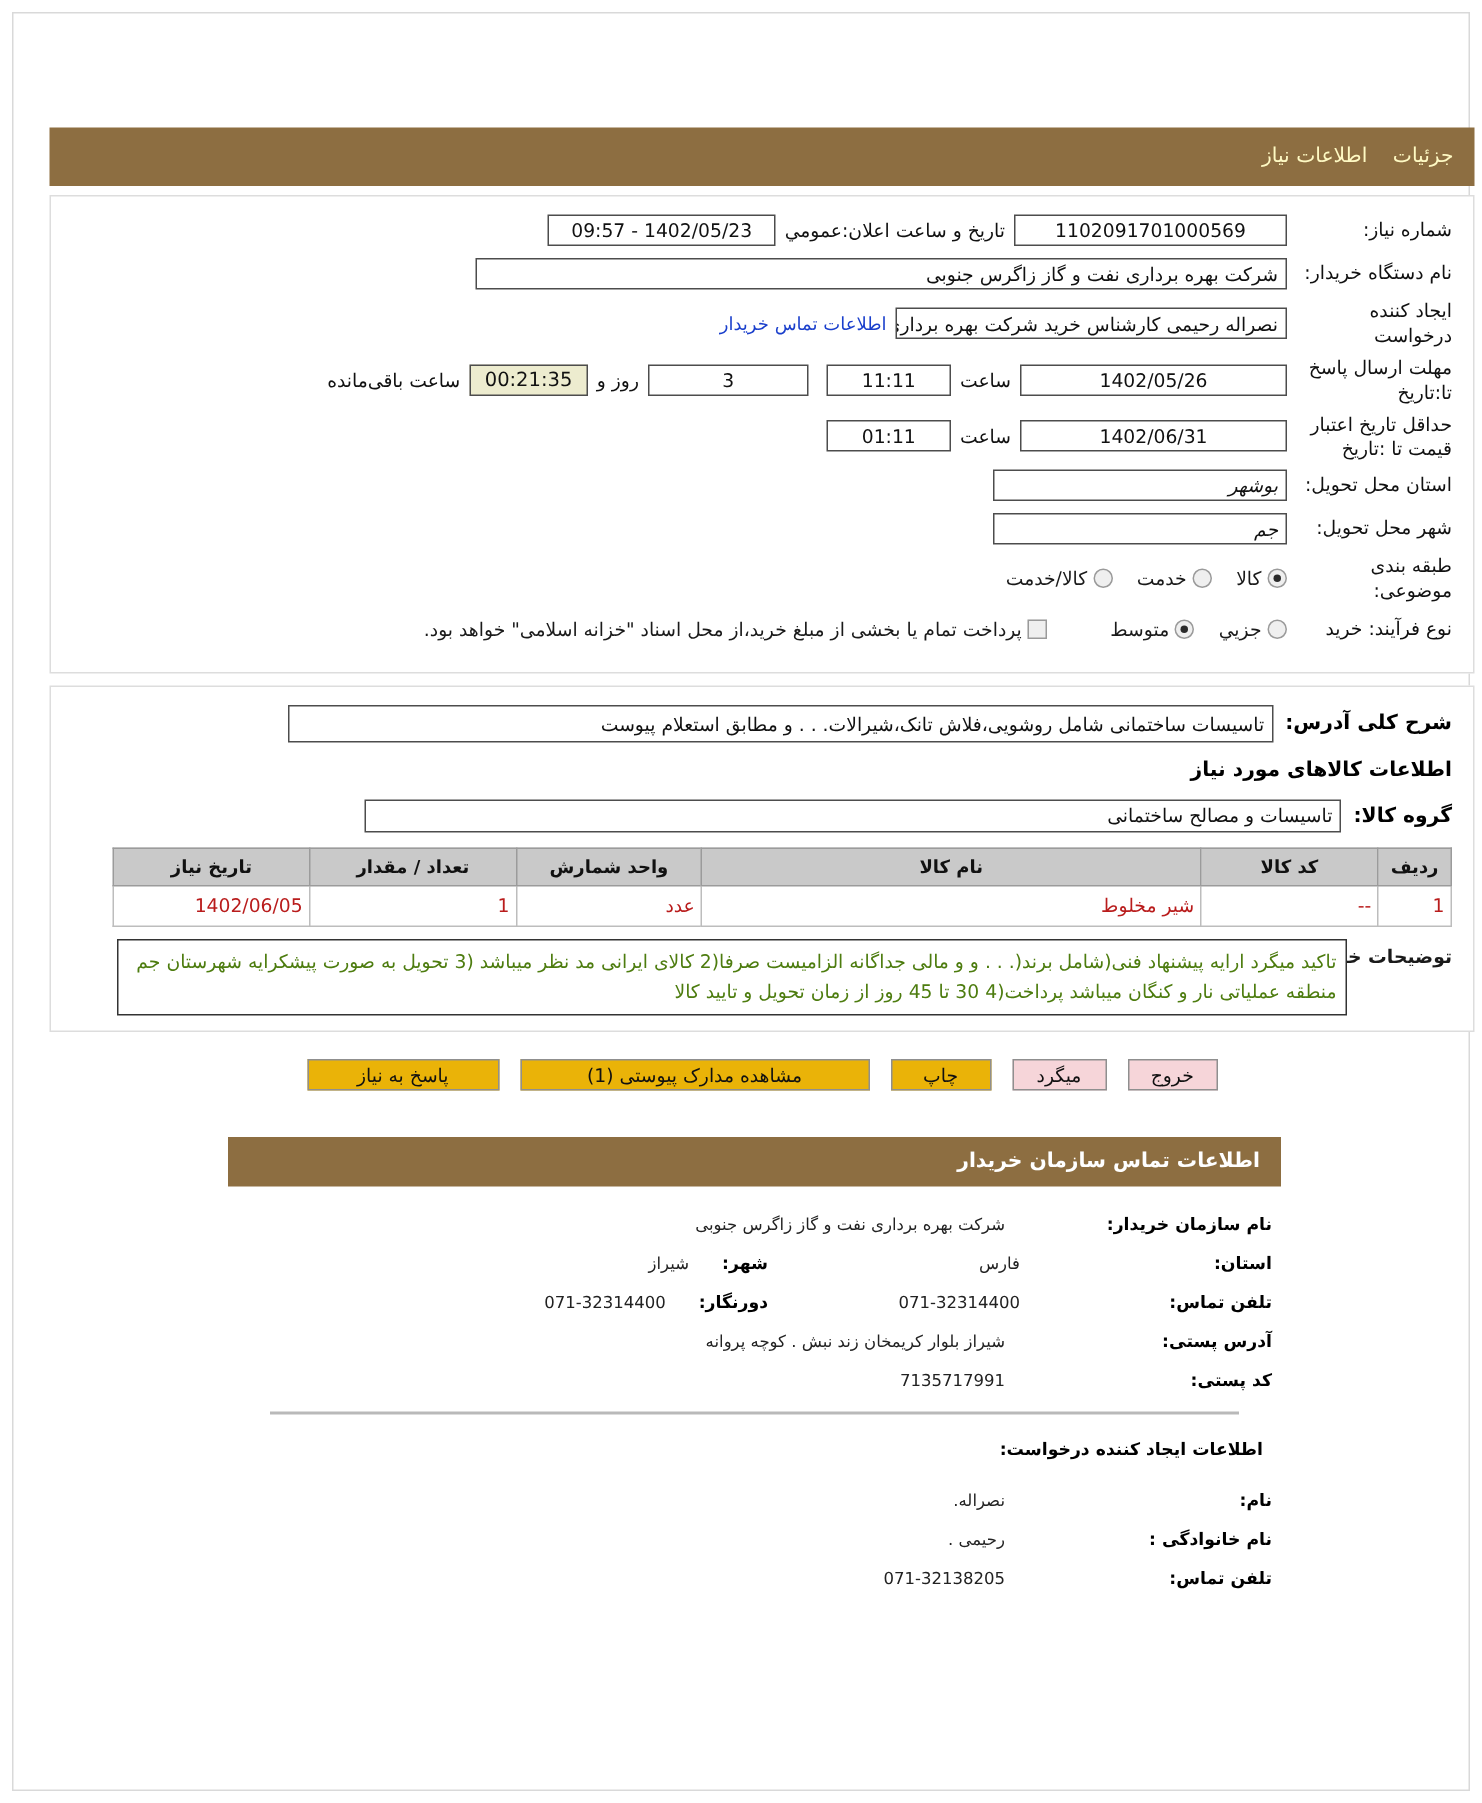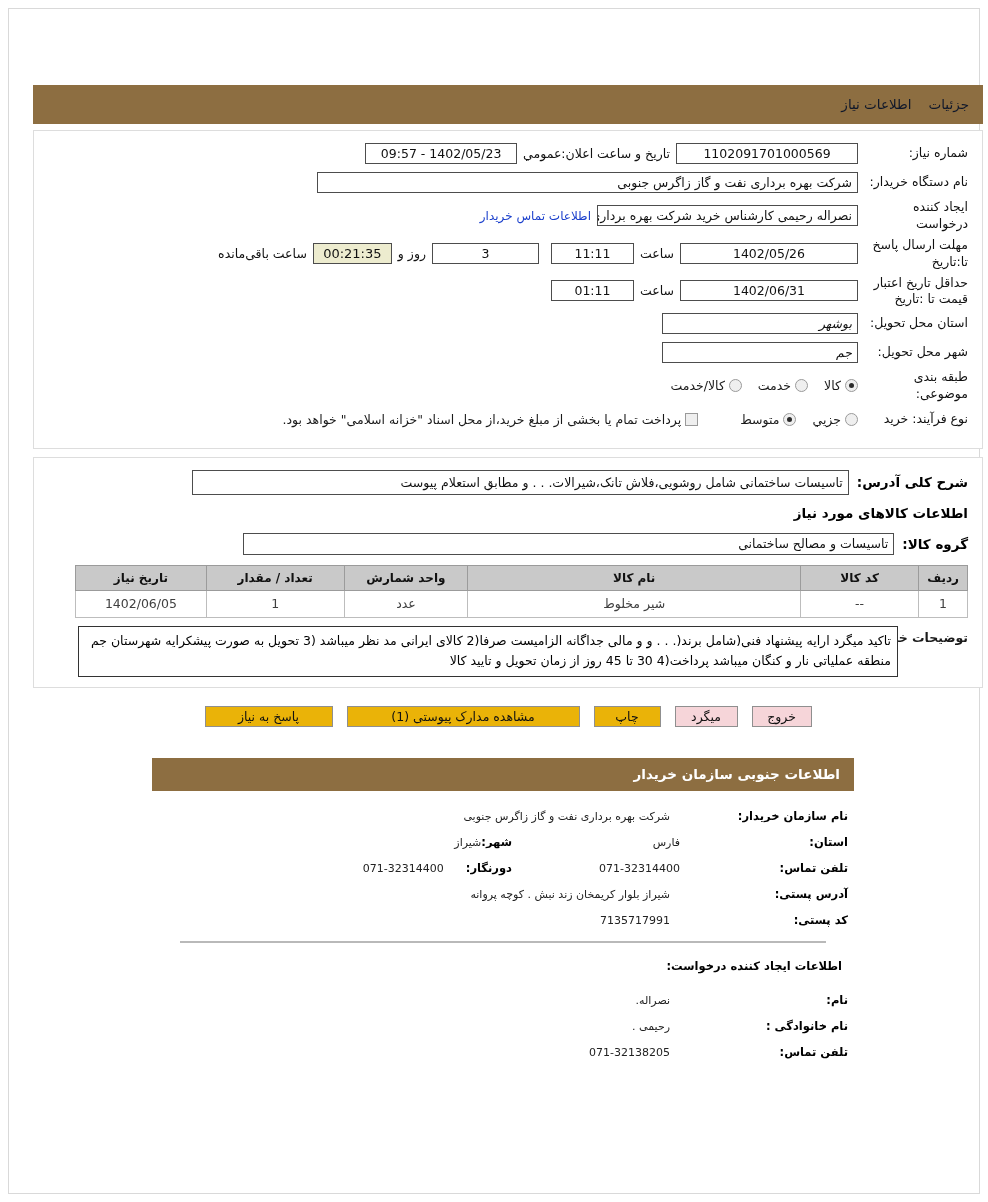--- a/index.html
+++ b/index.html
@@ -40,21 +40,21 @@
     height: 39px;
     background: #8d6e41;
     display: flex;
     flex-direction: row;
     align-items: center;
     justify-content: flex-start;
     padding: 0 14px;
     gap: 17px;
   }
   .tab {
-    color: #0f172a;
+    color: #fef9c3;
     font-size: 13.5px;
     line-height: 39px;
     white-space: nowrap;
     cursor: pointer;
   }
   .tab.active { font-weight: normal; }
 
   
   .panel {
     border: 1px solid #dddddd;
@@ -218,23 +218,23 @@
     height: 25px;
     font-weight: bold;
     font-size: 12px;
     color: #111;
     text-align: center;
     padding: 0 8px;
   }
   table.goods td {
     border: 1px solid #bdbdbd;
     height: 27px;
-    text-align: center;
+    text-align: right;
     background: #ffffff;
-    color: #404040;
+    color: #b91c1c;
     font-size: 12.5px;
     padding: 0 4px;
   }
   .col-radif { width: 36px; }
   .col-code  { width: 120px; }
   .col-name  { width: 340px; }
   .col-unit  { width: 125px; }
   .col-qty   { width: 140px; }
   .col-date  { width: 132px; }
 
@@ -258,21 +258,21 @@
   }
   .notesbox {
     border: 1px solid #333;
     width: 820px;
     min-height: 42px;
     padding: 4px 6px;
     font-size: 12.5px;
     line-height: 1.65;
     text-align: right;
     background: #fff;
-    color: #000000;
+    color: #4d7c0f;
   }
 
   
   .actions {
     display: flex;
     flex-direction: row;
     justify-content: center;
     align-items: center;
     gap: 14px;
     margin-top: 18px;
@@ -502,38 +502,38 @@
     <button class="btn pink w-back">میگرد</button>
     <button class="btn green w-print">چاپ</button>
     <button class="btn green w-docs">مشاهده مدارک پیوستی (1)</button>
     <button class="btn green w-ans">پاسخ به نیاز</button>
   </div>
 
 </div>
 
 <div class="contact-wrap">
 
-  <div class="contact-head">اطلاعات  جنوبی سازمان خریدار</div>
+  <div class="contact-head">اطلاعات  تماس سازمان خریدار</div>
 
   <div class="contact-body">
 
     <div class="crow">
       <div class="ckey c-k-main">نام سازمان خریدار:</div>
       <div class="cval c-v-main">شرکت بهره برداری نفت و گاز زاگرس جنوبی</div>
     </div>
 
     <div class="crow">
       <div class="c2">
         <div class="c2-left">
           <div class="ckey c-k-main">استان:</div>
           <div class="cval" style="width:120px;text-align:right">فارس</div>
         </div>
         <div class="c2-right">
           <div class="ckey">شهر:</div>
-          <div class="cval" style="">شیراز</div>
+          <div class="cval" style="padding-right:22px">شیراز</div>
         </div>
       </div>
     </div>
 
     <div class="crow">
       <div class="c2">
         <div class="c2-left">
           <div class="ckey c-k-main">تلفن تماس:</div>
           <div class="cval" style="width:120px;text-align:right;direction:ltr">071-32314400</div>
         </div>

